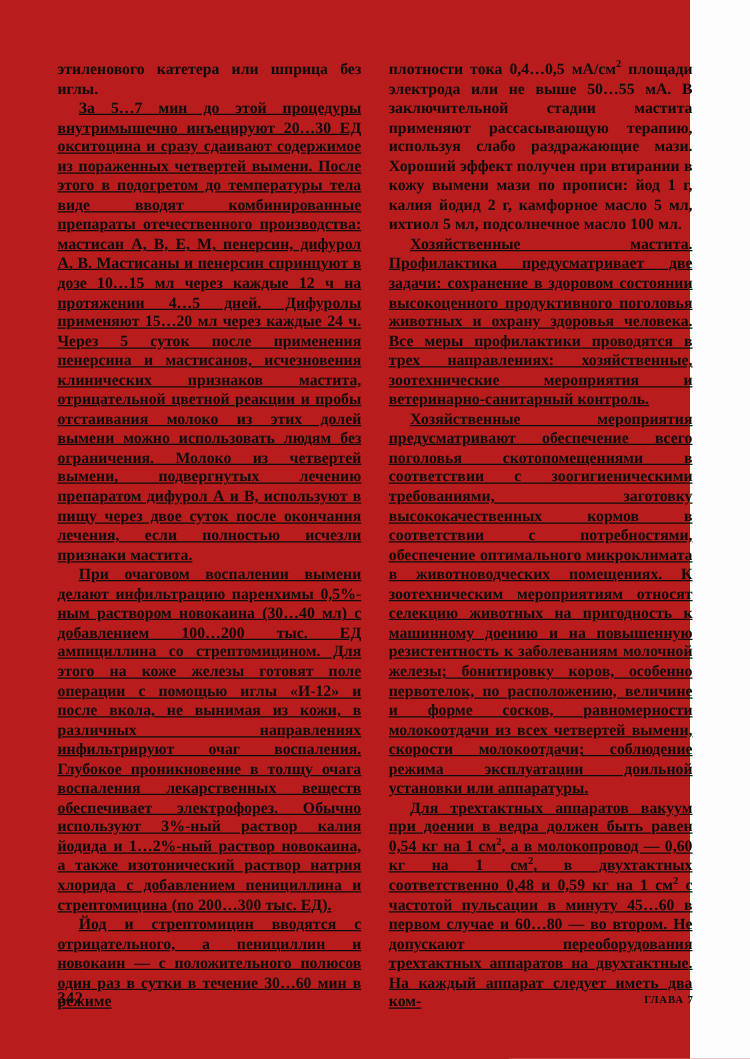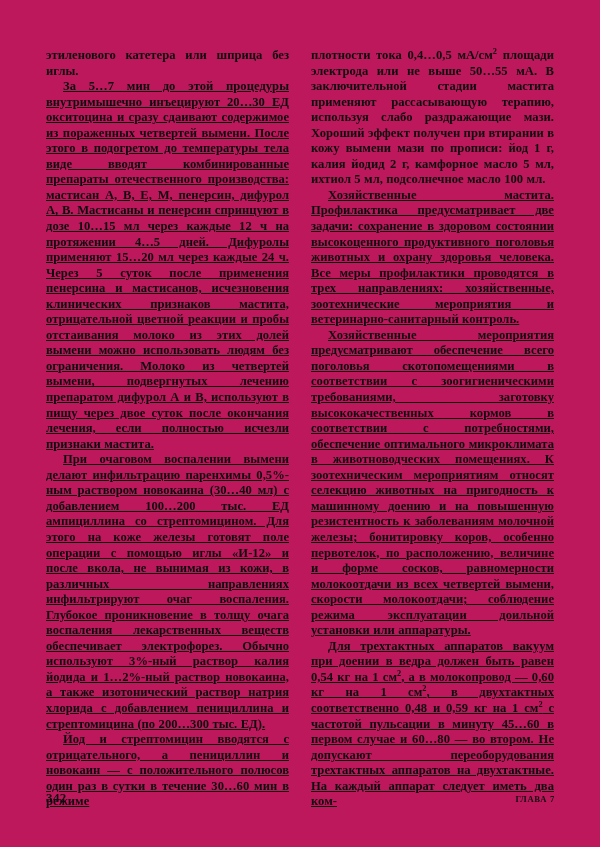--- a/index.html
+++ b/index.html
@@ -11,23 +11,23 @@
     height: 847px;
     background: #fdfdfd;
     font-family: "Liberation Serif", "DejaVu Serif", serif;
     color: #0d0d0d;
     overflow: hidden;
     position: relative;
   }
   .page {
     position: absolute;
     left: 0; top: 0;
-    width: 600px;
+    width: 552px;
     height: 847px;
-    background: #be185d;
+    background: #b91c1c;
   }
   .content {
     position: absolute;
     left: 46px;
     top: 48px;
     width: 509px;
     height: 730px;
   }
   .columns {
     display: flex;

